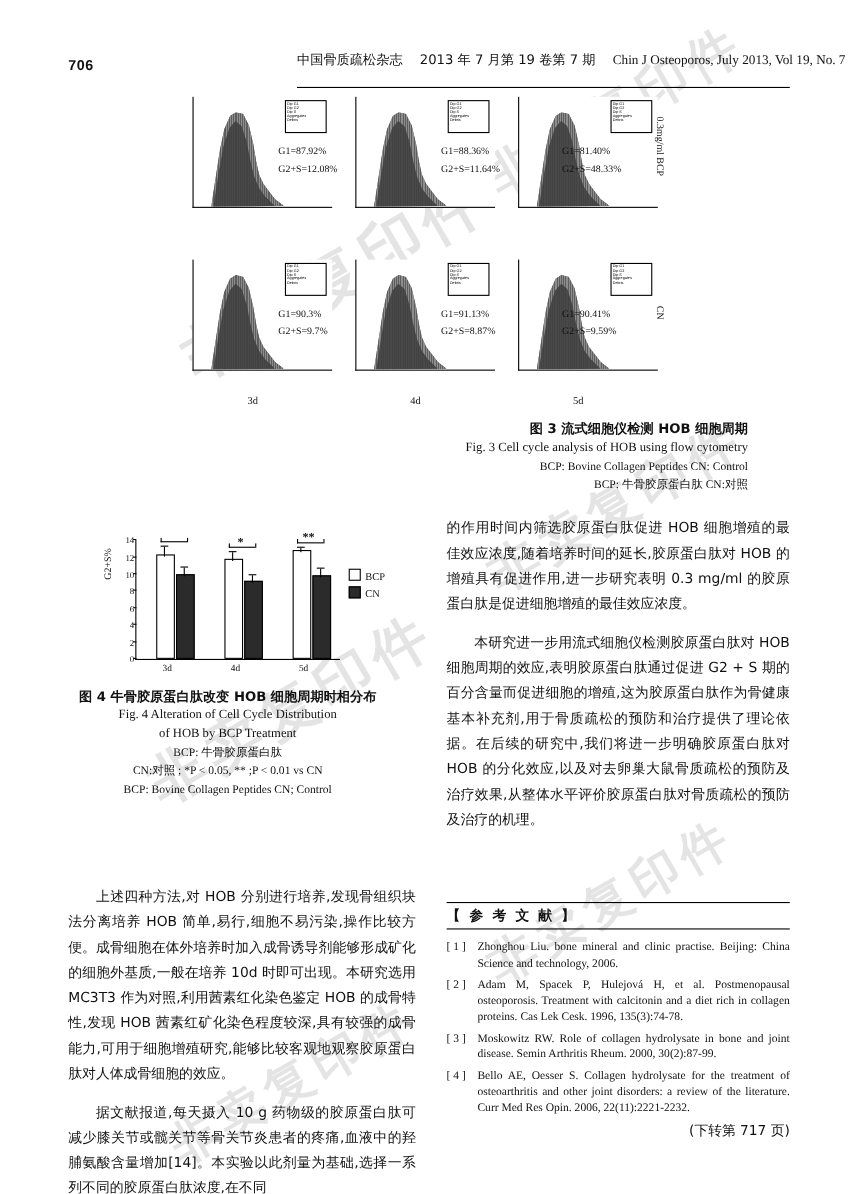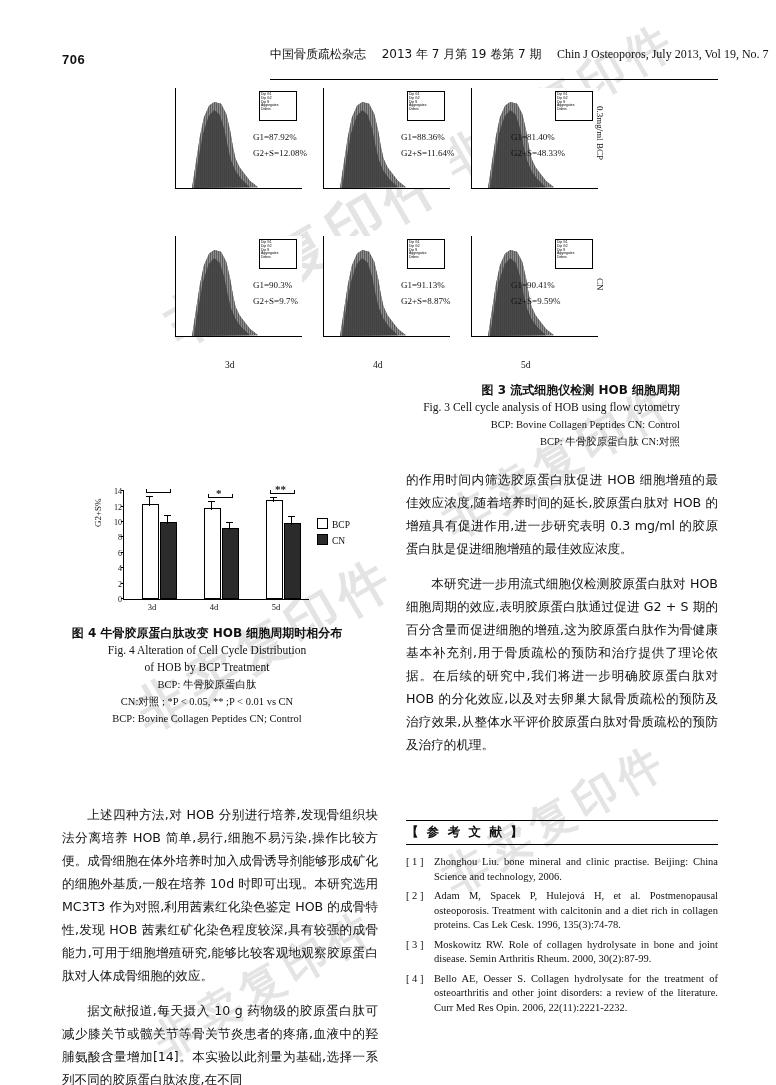--- a/index.html
+++ b/index.html
@@ -401,14 +401,15 @@
     </div>
     <div class="refitem">
       <div class="refnum">[ 3 ]</div>
       <div class="reftext">Moskowitz RW. Role of collagen hydrolysate in bone and joint disease. Semin Arthritis Rheum. 2000, 30(2):87-99.</div>
     </div>
     <div class="refitem">
       <div class="refnum">[ 4 ]</div>
       <div class="reftext">Bello AE, Oesser S. Collagen hydrolysate for the treatment of osteoarthritis and other joint disorders: a review of the literature. Curr Med Res Opin. 2006, 22(11):2221-2232.</div>
     </div>
   </div>
+  <div class="contd">(下转第 717 页)</div>
 
 </div>
 
 </body></html>

